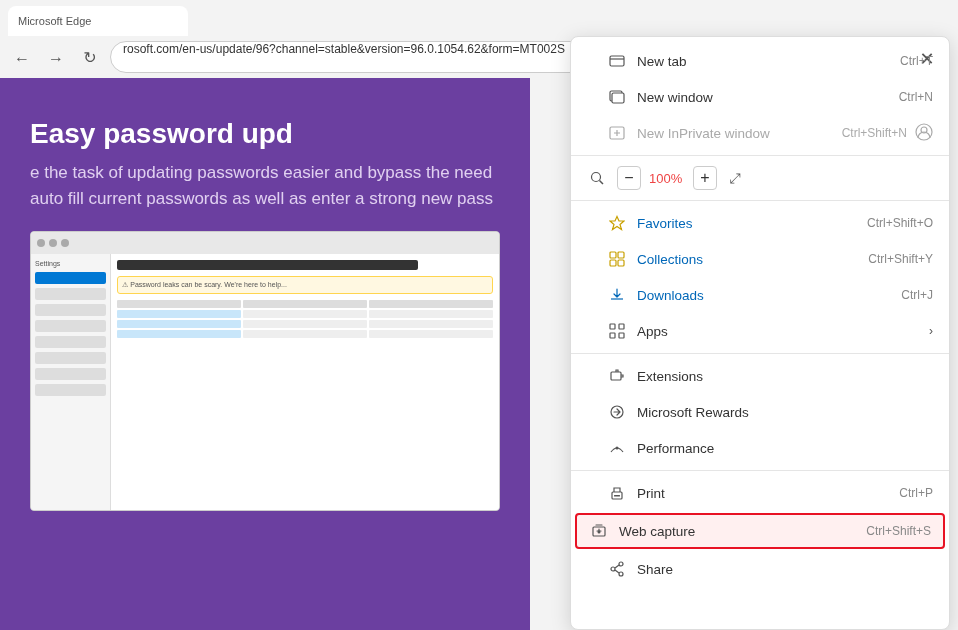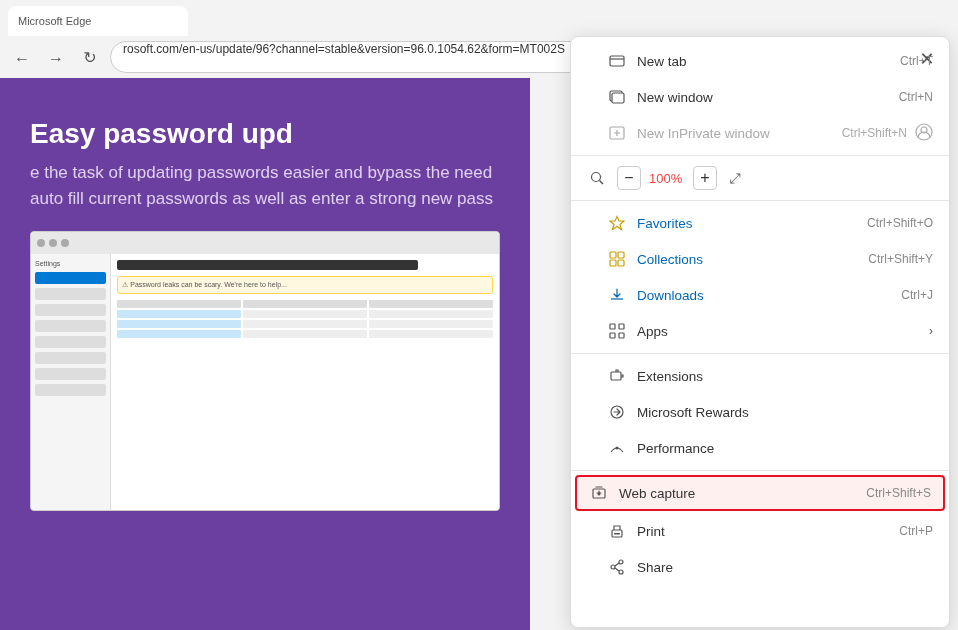--- a/index.html
+++ b/index.html
@@ -617,42 +617,42 @@
       <svg class="icon-svg" viewBox="0 0 16 16" fill="none">
           <path d="M2 12 Q8 4 14 12" stroke="#555" stroke-width="1.2" fill="none"></path>
           <circle cx="8" cy="8" r="1.5" fill="#555"></circle>
         </svg>
     </span>
     <span class="menu-label black">Performance</span>
   </div>
 
   <div class="menu-separator"></div>
 
+  <div class="menu-item">
+    <span class="menu-icon">
+      <svg class="icon-svg" viewBox="0 0 16 16" fill="none">
+          <rect x="3" y="7" width="10" height="7" rx="1" stroke="#555" stroke-width="1.2"></rect>
+          <path d="M5 7V3h6v4" stroke="#555" stroke-width="1.2"></path>
+          <rect x="5" y="10" width="6" height="1.5" fill="#555" rx="0.5"></rect>
+        </svg>
+    </span>
+    <span class="menu-label black">Print</span>
+    <span class="menu-shortcut">Ctrl+P</span>
+  </div>
+
   <div class="menu-item highlighted">
     <span class="menu-icon">
       <svg class="icon-svg" viewBox="0 0 16 16" fill="none">
           <rect x="2" y="4" width="12" height="9" rx="1" stroke="#555" stroke-width="1.2"></rect>
           <path d="M5 2h6M8 8v-2M6 8h4" stroke="#555" stroke-width="1.2" stroke-linecap="round"></path>
           <circle cx="8" cy="9" r="1.5" fill="#555"></circle>
         </svg>
     </span>
     <span class="menu-label black">Web capture</span>
     <span class="menu-shortcut">Ctrl+Shift+S</span>
-  </div>
-
-  <div class="menu-item">
-    <span class="menu-icon">
-      <svg class="icon-svg" viewBox="0 0 16 16" fill="none">
-          <rect x="3" y="7" width="10" height="7" rx="1" stroke="#555" stroke-width="1.2"></rect>
-          <path d="M5 7V3h6v4" stroke="#555" stroke-width="1.2"></path>
-          <rect x="5" y="10" width="6" height="1.5" fill="#555" rx="0.5"></rect>
-        </svg>
-    </span>
-    <span class="menu-label black">Print</span>
-    <span class="menu-shortcut">Ctrl+P</span>
   </div>
 
   <div class="menu-item">
     <span class="menu-icon">
       <svg class="icon-svg" viewBox="0 0 16 16" fill="none">
           <circle cx="12" cy="3" r="2" stroke="#555" stroke-width="1.2"></circle>
           <circle cx="12" cy="13" r="2" stroke="#555" stroke-width="1.2"></circle>
           <circle cx="4" cy="8" r="2" stroke="#555" stroke-width="1.2"></circle>
           <line x1="6" y1="7" x2="10" y2="4" stroke="#555" stroke-width="1.2"></line>
           <line x1="6" y1="9" x2="10" y2="12" stroke="#555" stroke-width="1.2"></line>

